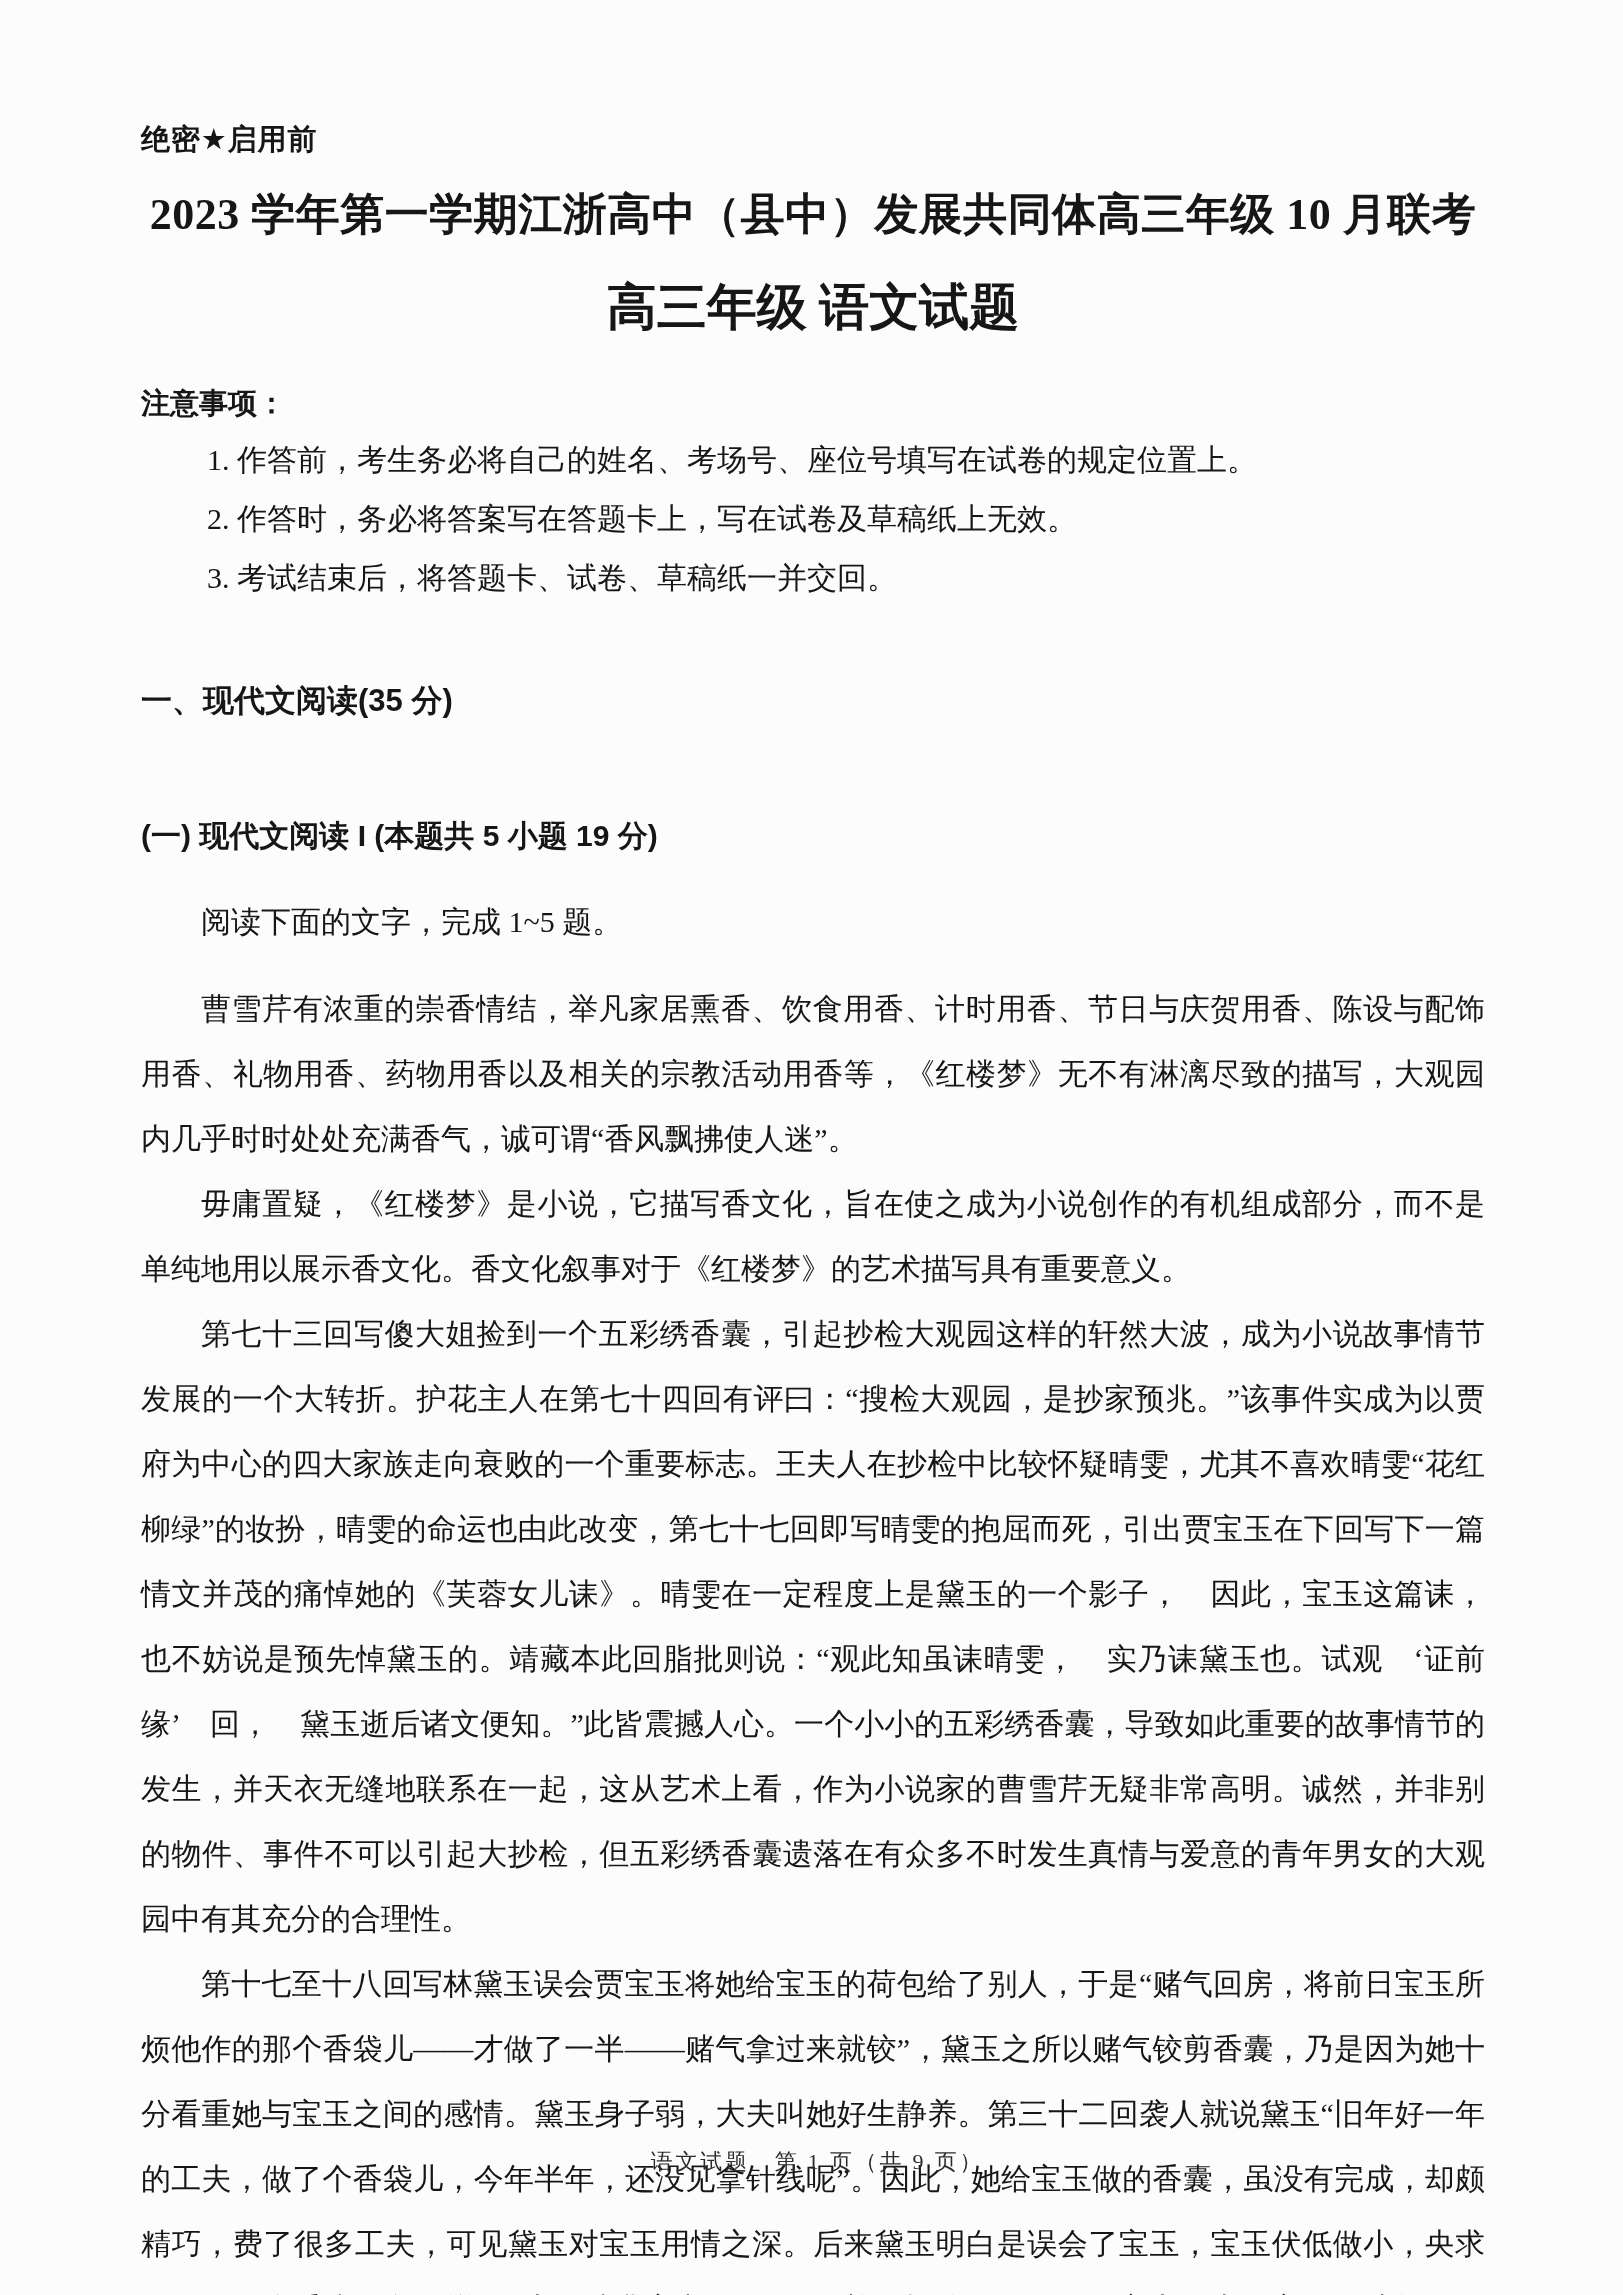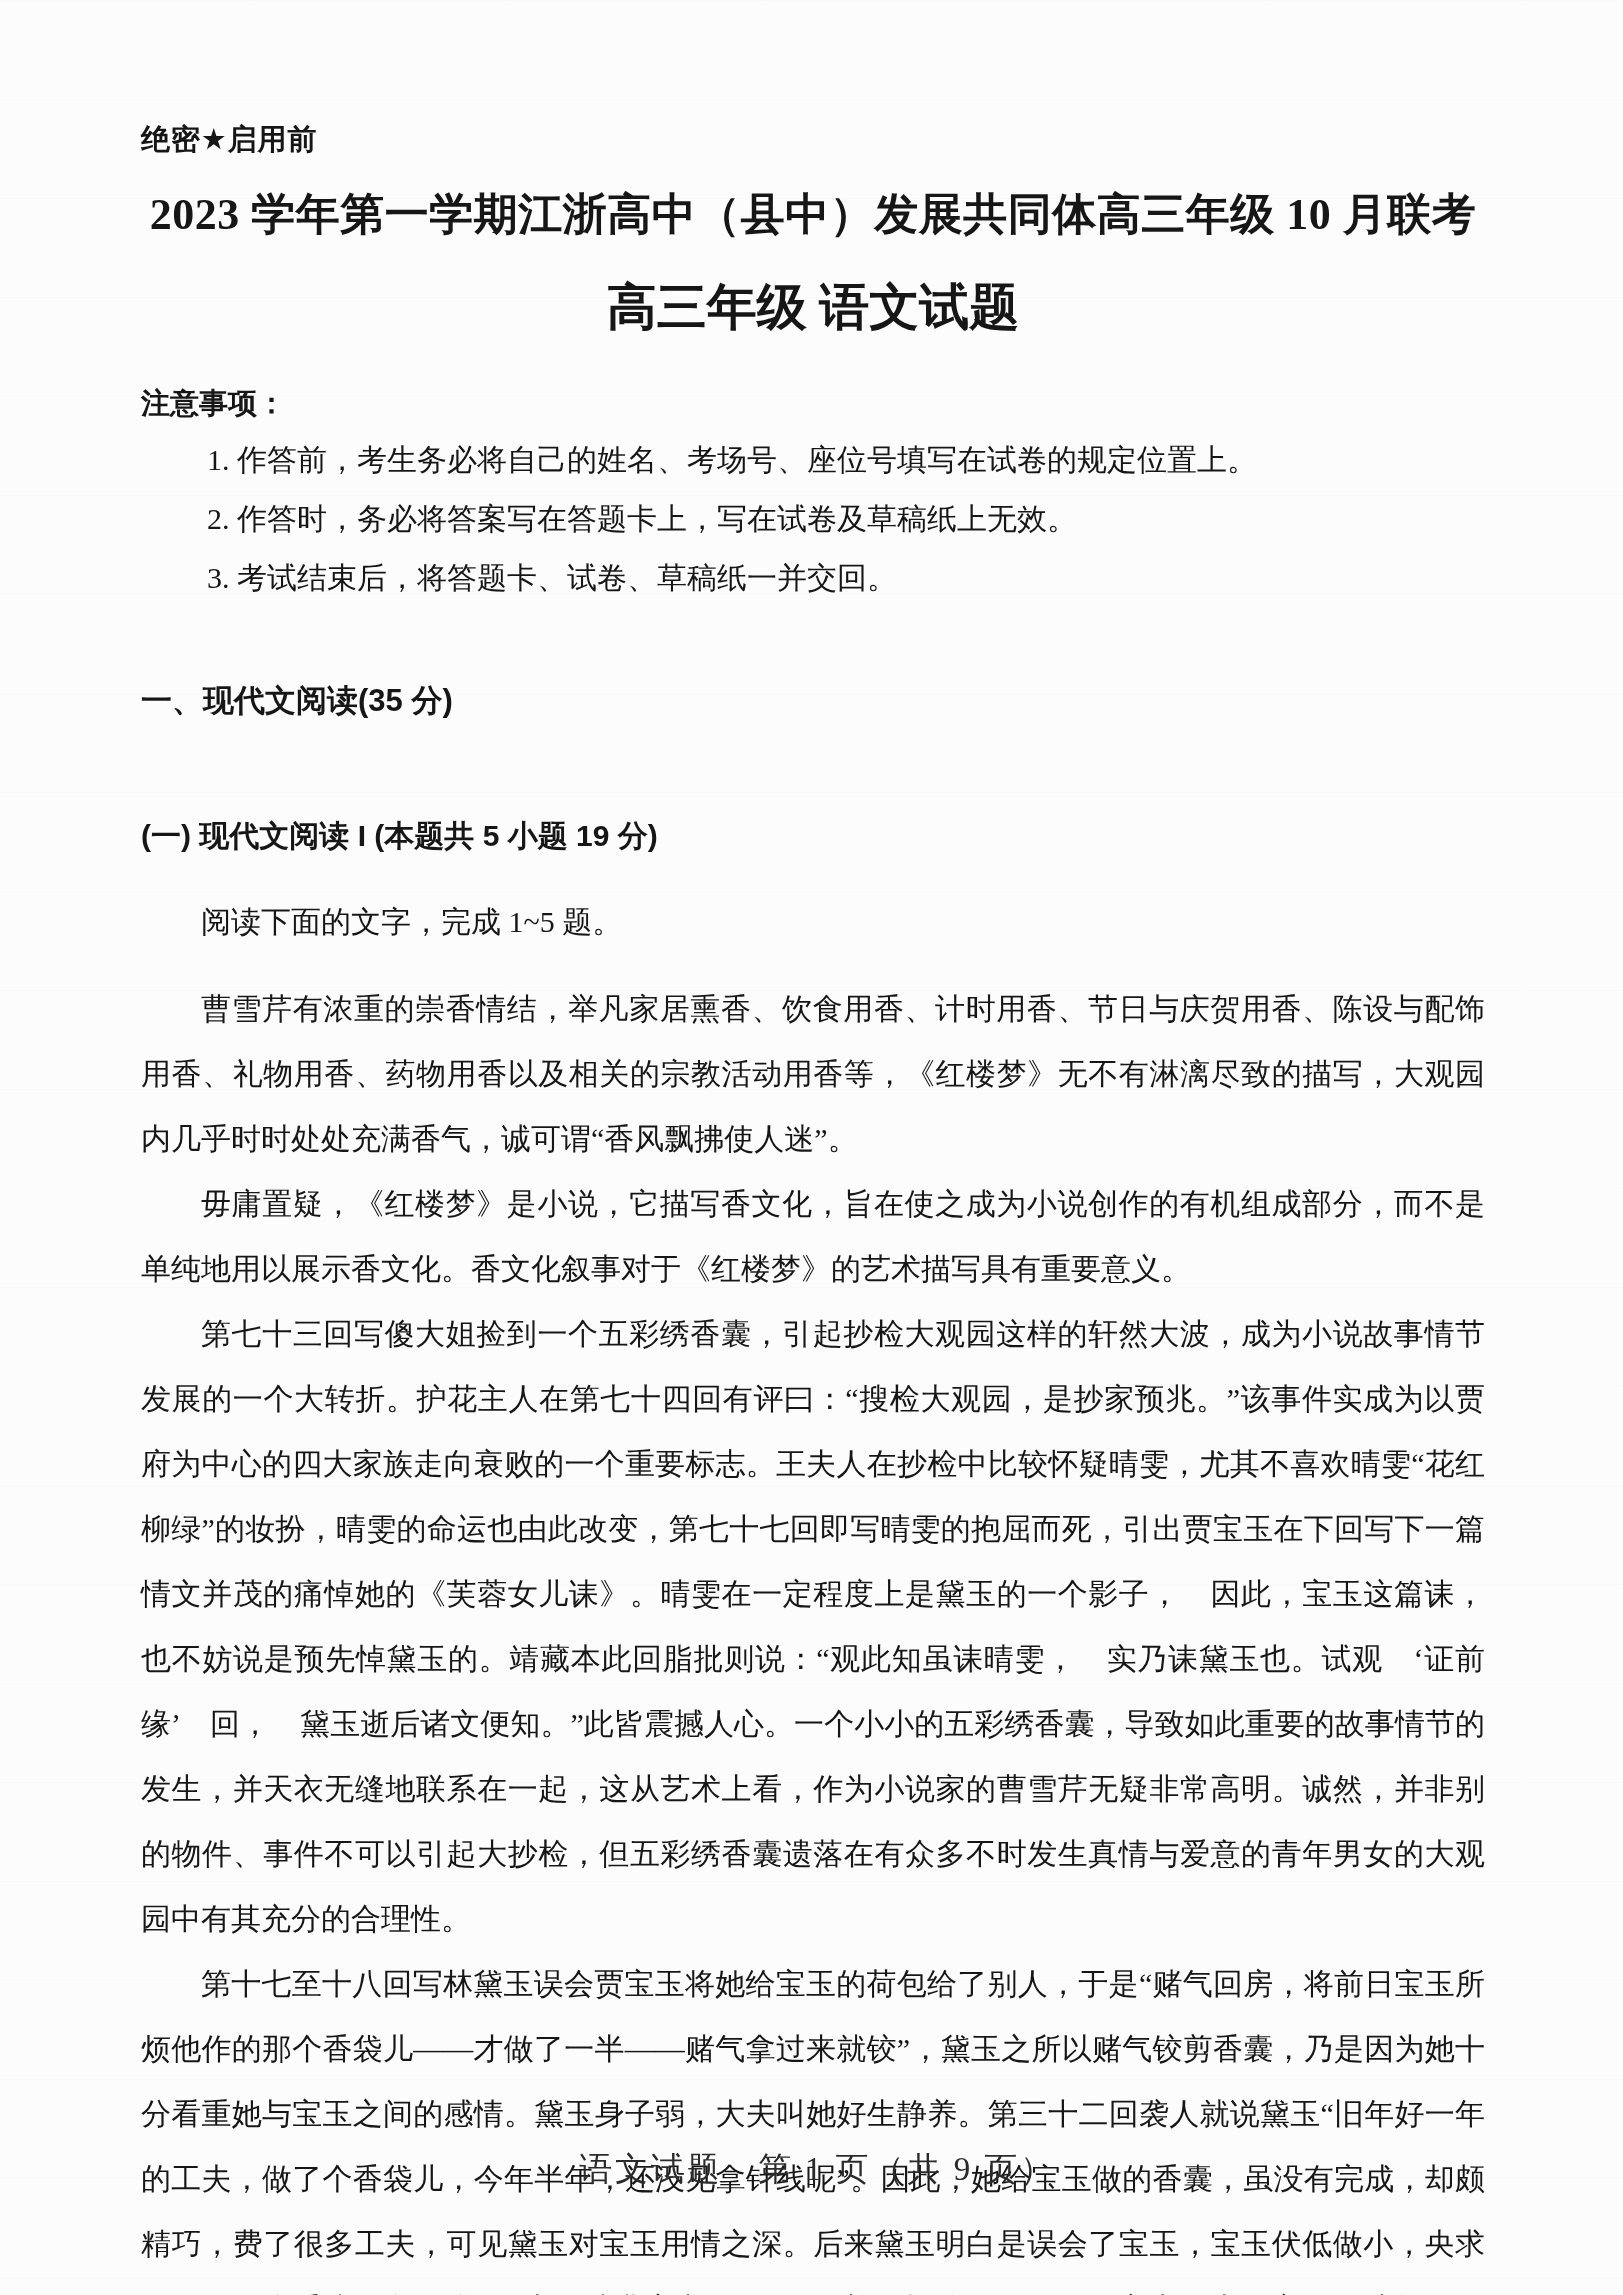--- a/index.html
+++ b/index.html
@@ -88,21 +88,21 @@
     text-align: justify;
     text-indent: 2em;
     margin: 0;
   }
   .footer {
     position: absolute;
     left: 12px;
     right: 0;
     top: 2147px;
     text-align: center;
-    font-size: 33px;
+    font-size: 22px;
     letter-spacing: 2.8px;
     color: #2b2b2b;
   }
 </style>
 </head>
 <body>
 
 <div class="page">
 
   <div class="classification">绝密★启用前</div>

